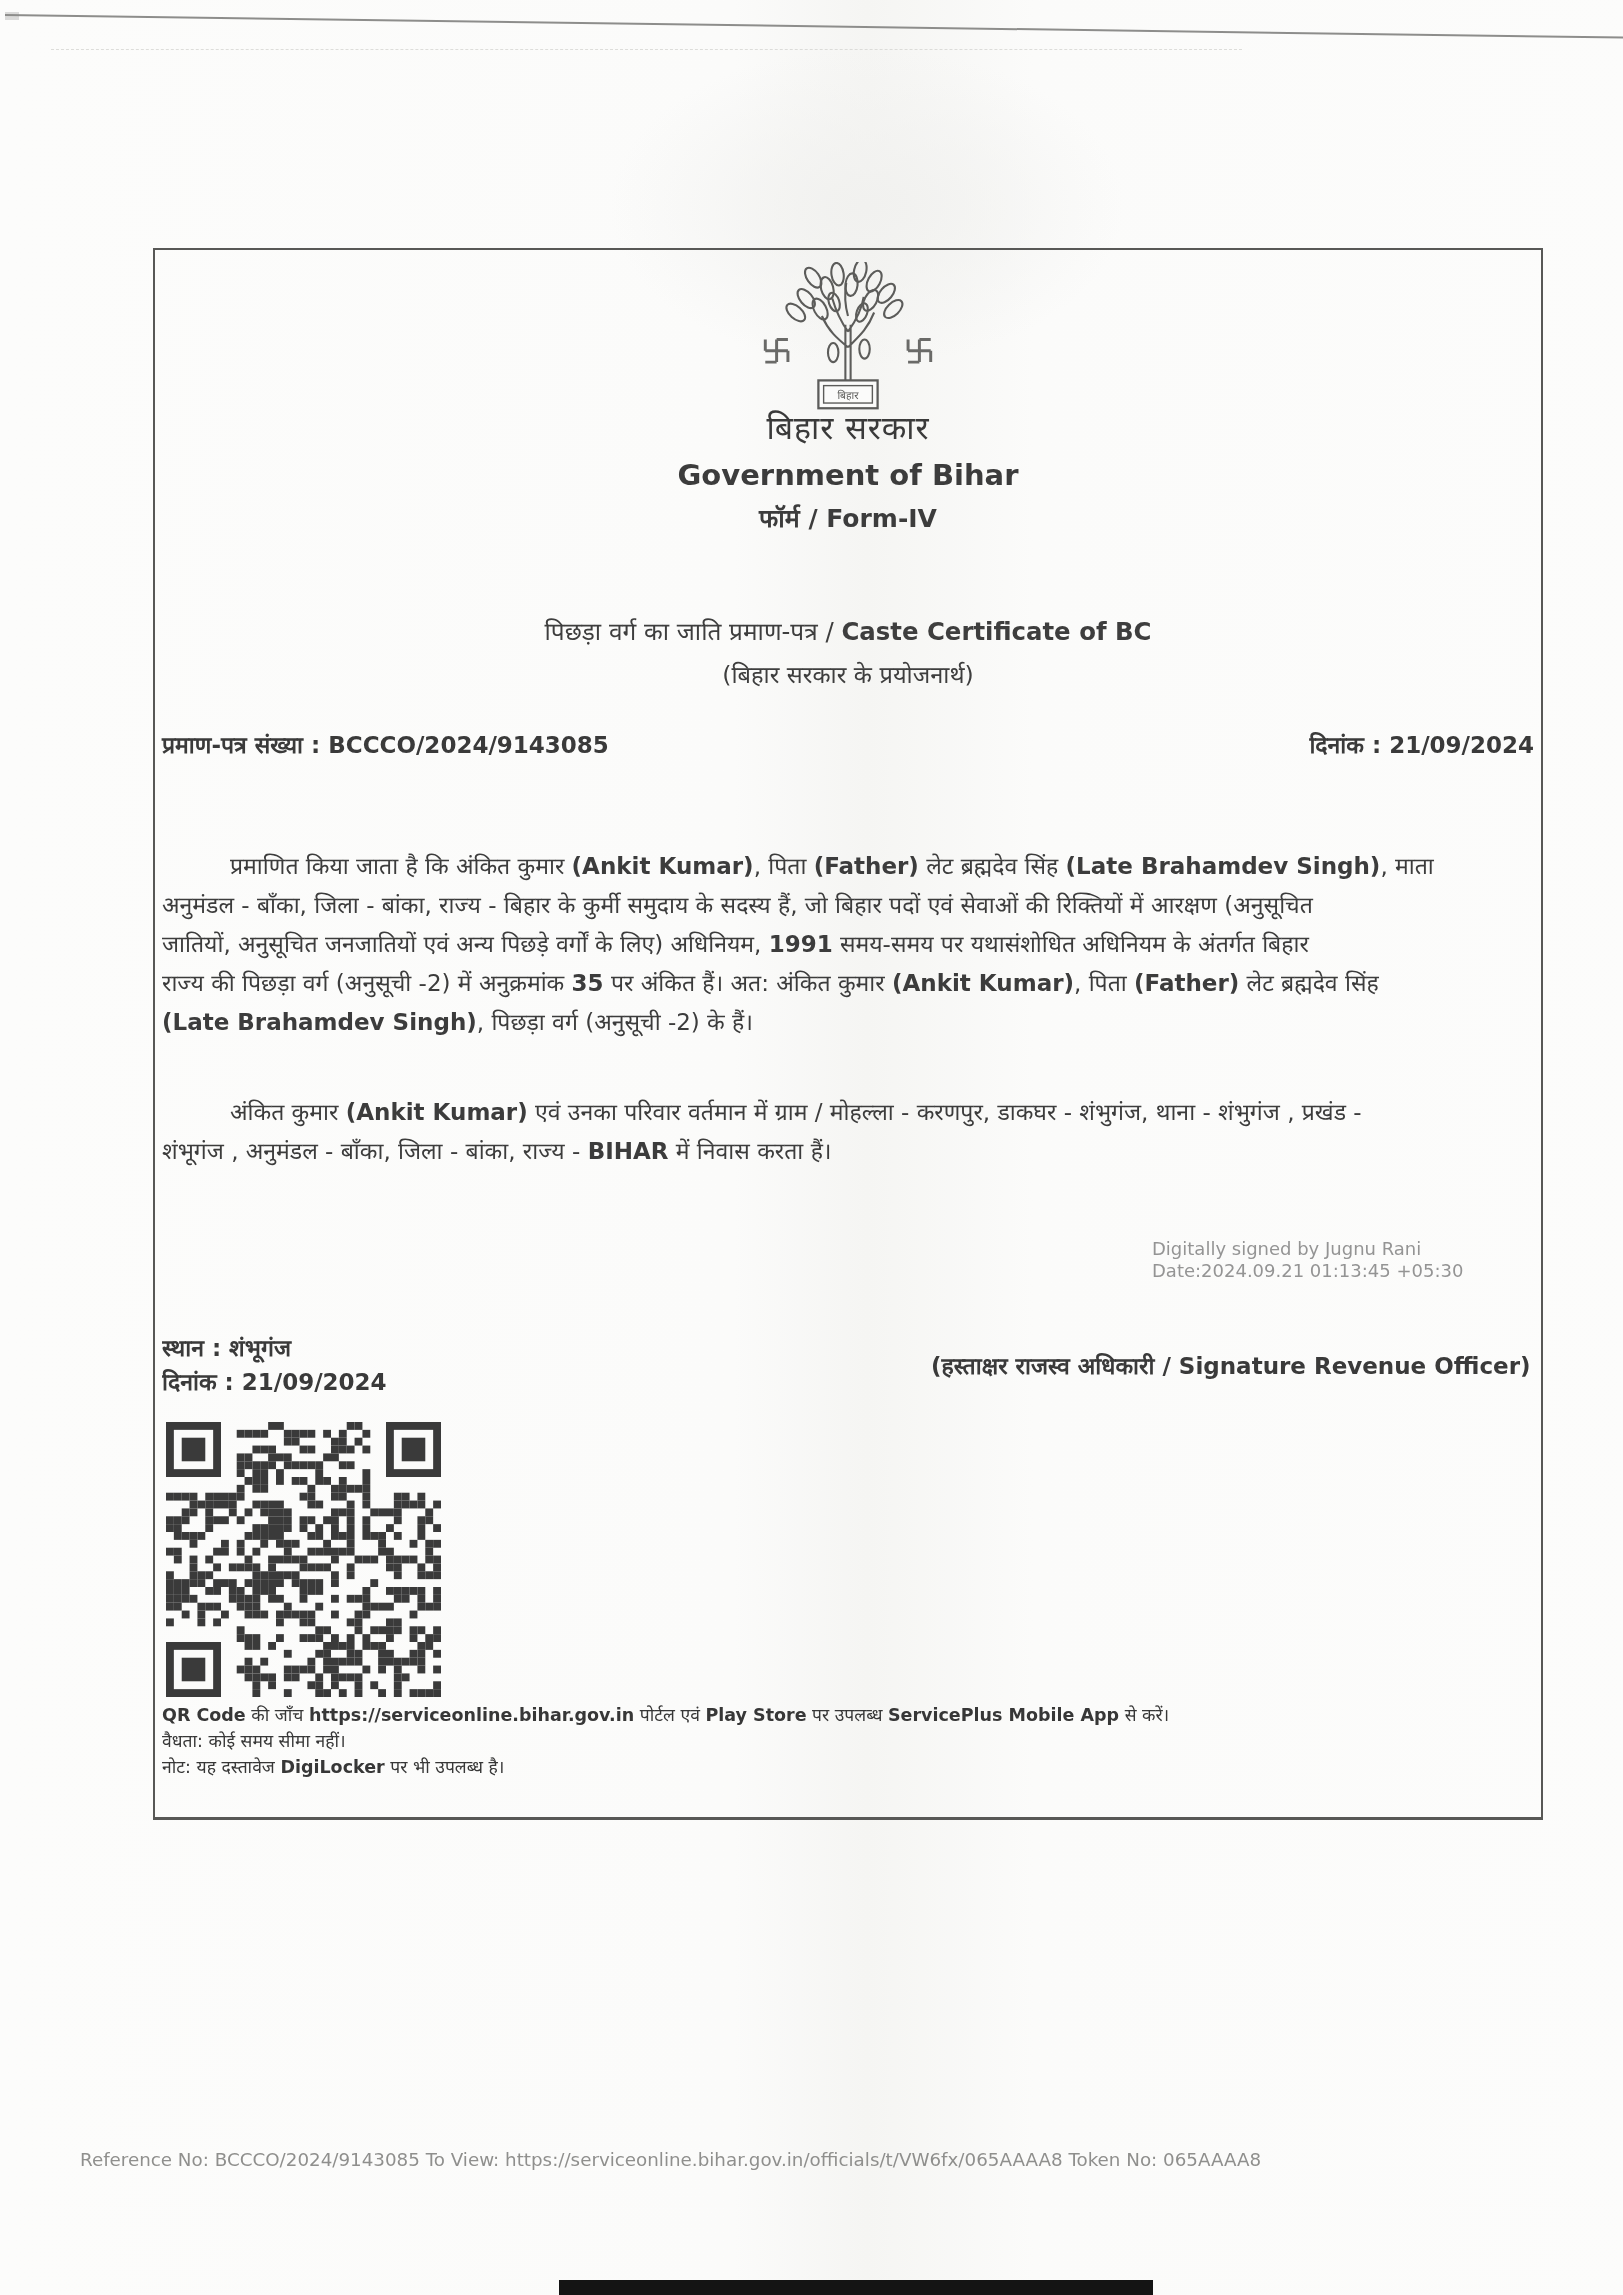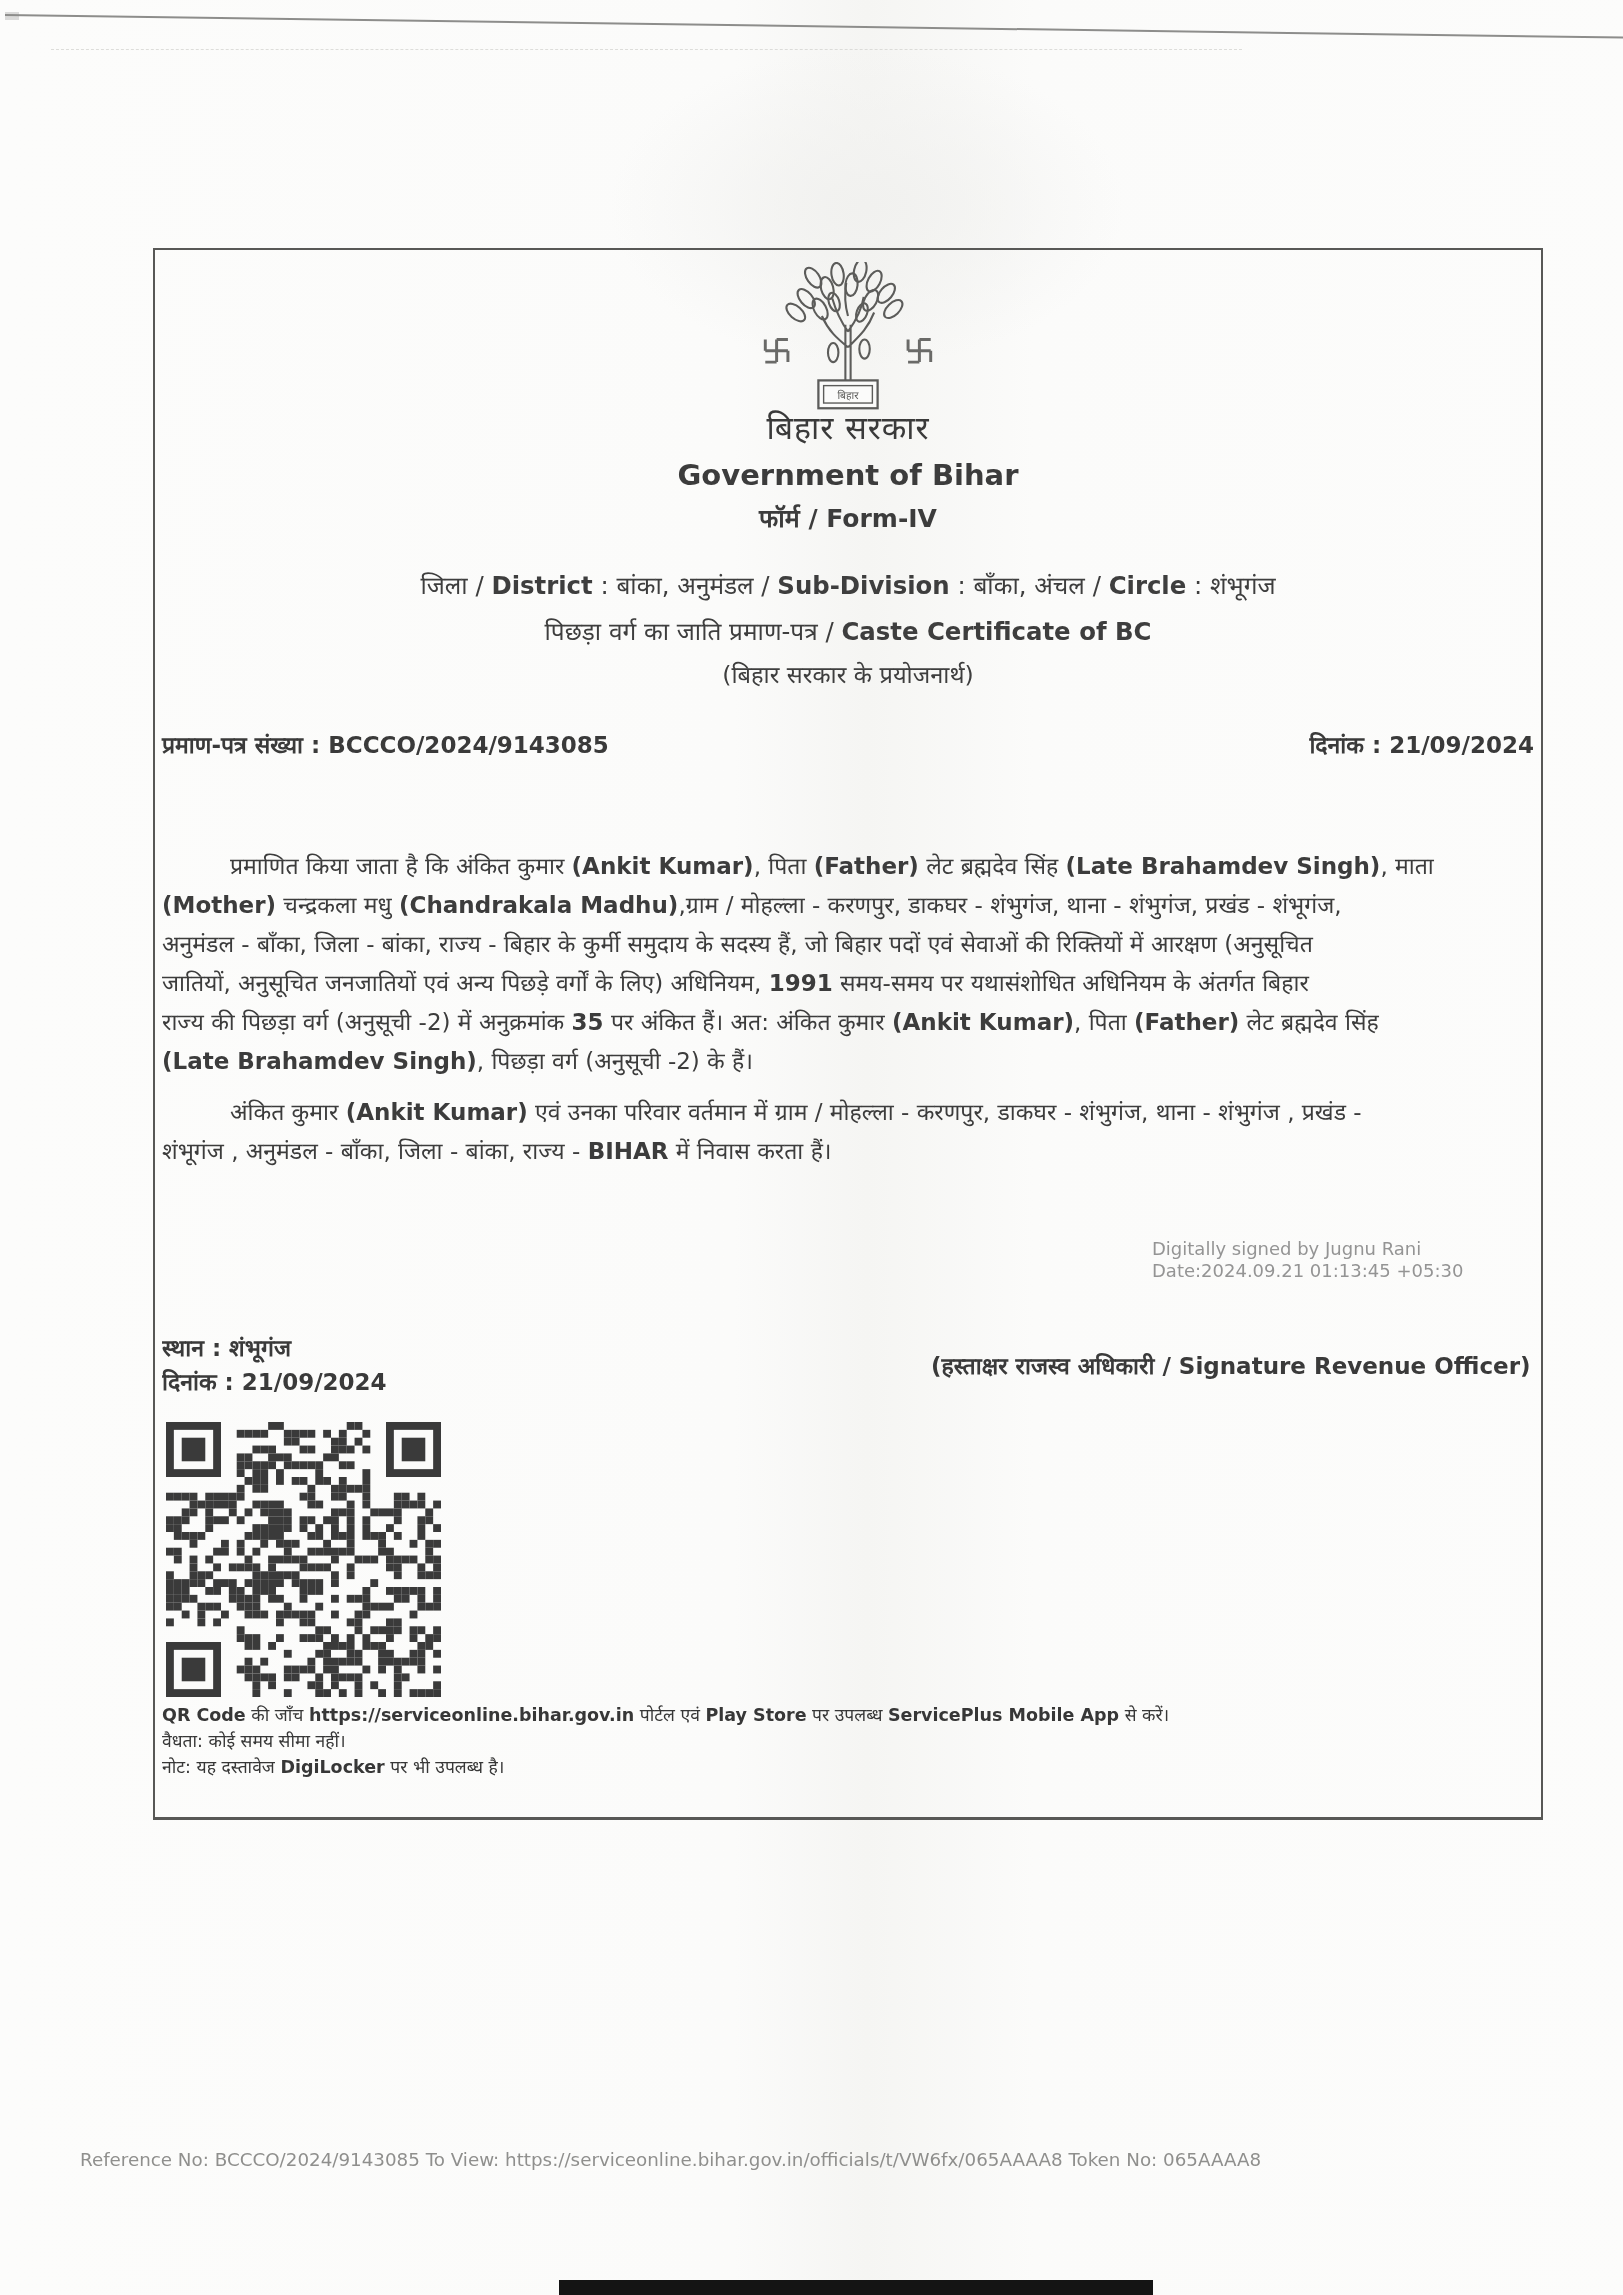--- a/index.html
+++ b/index.html
@@ -103,36 +103,32 @@
         <rect x="86" y="136" width="68" height="32" fill="#fbfbfa" stroke="#5c5c5a" stroke-width="2.6"></rect>
         <rect x="92" y="142" width="56" height="20" fill="none" stroke="#5c5c5a" stroke-width="1.6"></rect>
         <text x="120" y="157" text-anchor="middle" font-size="12" fill="#5c5c5a">बिहार</text>
       </g>
     </svg>
 
     <div class="abs center title-hi">बिहार सरकार</div>
     <div class="abs center title-en">Government of Bihar</div>
     <div class="abs center title-form">फॉर्म / Form-IV</div>
 
-    <div class="abs center district-line">
-        <div class="tline"><span>जिला / </span><span class="b">District</span><span> : बांका, अनुमंडल / </span><span class="b">Sub-Division</span><span> : बाँका, अंचल / </span><span class="b">Circle</span><span> : शंभूगंज</span></div>
-      </div>
     <div class="abs center caste-line">
         <div class="tline"><span>पिछड़ा वर्ग का जाति प्रमाण-पत्र / </span><span class="b">Caste Certificate of BC</span></div>
       </div>
     <div class="abs center purpose-line">(बिहार सरकार के प्रयोजनार्थ)</div>
 
     <div class="abs meta-row">
       <span>प्रमाण-पत्र संख्या : BCCCO/2024/9143085</span>
       <span>दिनांक : 21/09/2024</span>
     </div>
 
     <div class="abs para para1">
         <div class="tline"><span>प्रमाणित किया जाता है कि अंकित कुमार </span><span class="b">(Ankit Kumar)</span><span>, पिता </span><span class="b">(Father)</span><span> लेट ब्रह्मदेव सिंह </span><span class="b">(Late Brahamdev Singh)</span><span>, माता</span></div>
-        <div class="tline"><span class="b">(Mother)</span><span> चन्द्रकला मधु </span><span class="b">(Chandrakala Madhu)</span><span>,ग्राम / मोहल्ला - करणपुर, डाकघर - शंभुगंज, थाना - शंभुगंज, प्रखंड - शंभूगंज,</span></div>
         <div class="tline"><span>अनुमंडल - बाँका, जिला - बांका, राज्य - बिहार के कुर्मी समुदाय के सदस्य हैं, जो बिहार पदों एवं सेवाओं की रिक्तियों में आरक्षण (अनुसूचित</span></div>
         <div class="tline"><span>जातियों, अनुसूचित जनजातियों एवं अन्य पिछड़े वर्गों के लिए) अधिनियम, </span><span class="b">1991</span><span> समय-समय पर यथासंशोधित अधिनियम के अंतर्गत बिहार</span></div>
         <div class="tline"><span>राज्य की पिछड़ा वर्ग (अनुसूची -2) में अनुक्रमांक </span><span class="b">35</span><span> पर अंकित हैं। अत: अंकित कुमार </span><span class="b">(Ankit Kumar)</span><span>, पिता </span><span class="b">(Father)</span><span> लेट ब्रह्मदेव सिंह</span></div>
         <div class="tline"><span class="b">(Late Brahamdev Singh)</span><span>, पिछड़ा वर्ग (अनुसूची -2) के हैं।</span></div>
       </div>
     <div class="abs para para2">
         <div class="tline"><span>अंकित कुमार </span><span class="b">(Ankit Kumar)</span><span> एवं उनका परिवार वर्तमान में ग्राम / मोहल्ला - करणपुर, डाकघर - शंभुगंज, थाना - शंभुगंज , प्रखंड -</span></div>
         <div class="tline"><span>शंभूगंज , अनुमंडल - बाँका, जिला - बांका, राज्य - </span><span class="b">BIHAR</span><span> में निवास करता हैं।</span></div>
       </div>
 

